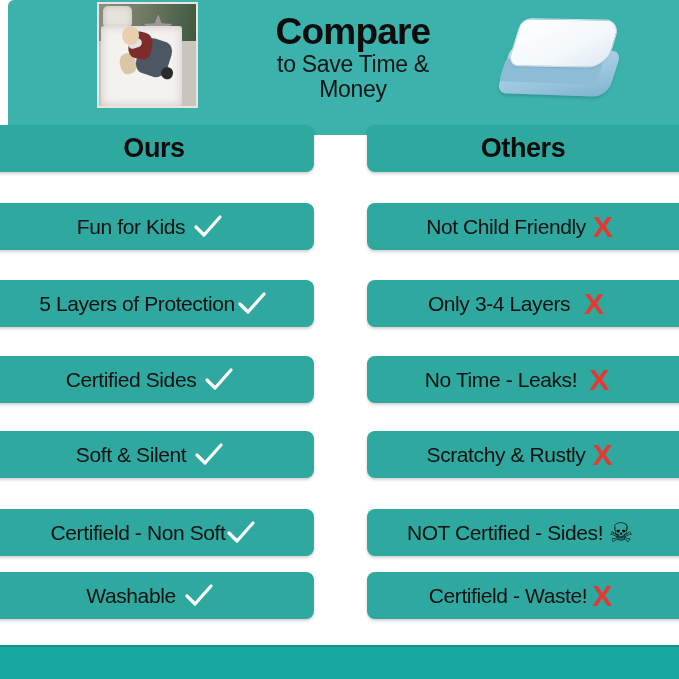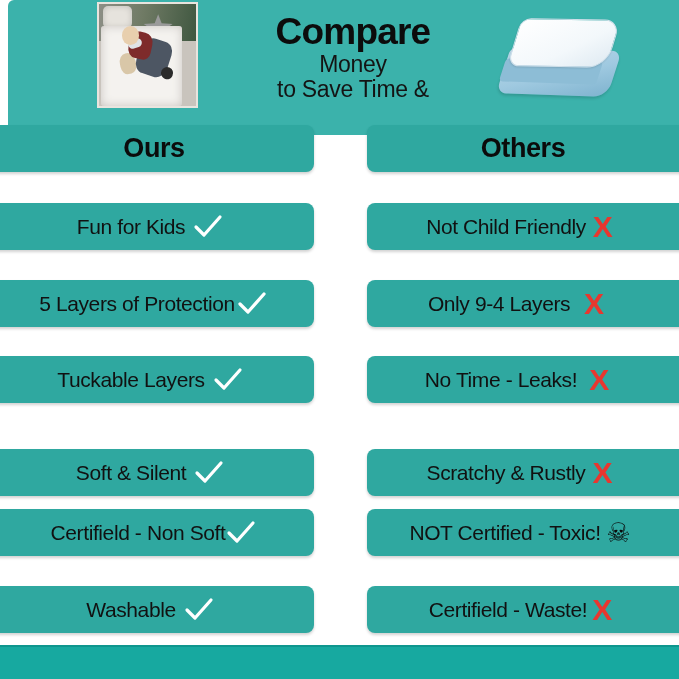--- a/index.html
+++ b/index.html
@@ -266,22 +266,22 @@
       <div class="photo-baby-body"></div>
       <div class="photo-baby-shirt"></div>
       <div class="photo-bottle"></div>
       <div class="photo-baby-head"></div>
       <div class="photo-baby-foot"></div>
     </div>
 
     <div class="header-title-wrap">
       <div class="title-main">Compare</div>
       <div class="title-sub">
+        <div>to Save Time &amp;</div>
         <div>Money</div>
-        <div>to Save Time &amp;</div>
       </div>
     </div>
 
     <div class="header-product">
       <div class="prod-bottom"></div>
       <div class="prod-bottom2"></div>
       <div class="prod-top"></div>
     </div>
   </div>
 
@@ -314,41 +314,41 @@
     <div class="row" style="top:165px;">
       <div class="bar bar-left">
         <span class="bar-label">5 Layers of Protection</span>
         <span class="icon-slot check-icon" style="width:34px;min-width:34px;">
           <svg width="30" height="26" viewBox="0 0 30 26">
               <path d="M3 13 L11 21 L27 3" fill="none" stroke="#ffffff" stroke-width="3.2" stroke-linecap="round" stroke-linejoin="round"></path>
             </svg>
         </span>
       </div>
       <div class="bar bar-right">
-        <span class="bar-label">Only 9-4 Layers</span>
+        <span class="bar-label">Only 3-4 Layers</span>
         <span class="icon-slot-right x-icon" style="width:48px;min-width:48px;">X</span>
       </div>
     </div>
 
     <div class="row" style="top:241px;">
       <div class="bar bar-left">
-        <span class="bar-label">Tuckable Layers</span>
+        <span class="bar-label">Certified Sides</span>
         <span class="icon-slot check-icon">
           <svg width="30" height="26" viewBox="0 0 30 26">
               <path d="M3 13 L11 21 L27 3" fill="none" stroke="#ffffff" stroke-width="3.2" stroke-linecap="round" stroke-linejoin="round"></path>
             </svg>
         </span>
       </div>
       <div class="bar bar-right">
         <span class="bar-label">No Time - Leaks!</span>
         <span class="icon-slot-right x-icon" style="width:44px;min-width:44px;">X</span>
       </div>
     </div>
 
-    <div class="row" style="top:334px;">
+    <div class="row" style="top:316px;">
       <div class="bar bar-left">
         <span class="bar-label">Soft &amp; Silent</span>
         <span class="icon-slot check-icon">
           <svg width="30" height="26" viewBox="0 0 30 26">
               <path d="M3 13 L11 21 L27 3" fill="none" stroke="#ffffff" stroke-width="3.2" stroke-linecap="round" stroke-linejoin="round"></path>
             </svg>
         </span>
       </div>
       <div class="bar bar-right">
         <span class="bar-label">Scratchy &amp; Rustly</span>
@@ -359,26 +359,26 @@
     <div class="row" style="top:394px;">
       <div class="bar bar-left">
         <span class="bar-label">Certifield - Non Soft</span>
         <span class="icon-slot check-icon" style="width:32px;min-width:32px;">
           <svg width="30" height="26" viewBox="0 0 30 26">
               <path d="M3 13 L11 21 L27 3" fill="none" stroke="#ffffff" stroke-width="3.2" stroke-linecap="round" stroke-linejoin="round"></path>
             </svg>
         </span>
       </div>
       <div class="bar bar-right">
-        <span class="bar-label">NOT Certified - Toxic!</span>
+        <span class="bar-label">NOT Certified - Sides!</span>
         <span class="icon-slot-right skull-icon" style="width:36px;min-width:36px;">☠</span>
       </div>
     </div>
 
-    <div class="row" style="top:471px;border-radius:16px;">
+    <div class="row" style="top:457px;border-radius:16px;">
       <div class="bar bar-left">
         <span class="bar-label">Washable</span>
         <span class="icon-slot check-icon">
           <svg width="30" height="26" viewBox="0 0 30 26">
               <path d="M3 13 L11 21 L27 3" fill="none" stroke="#ffffff" stroke-width="3.2" stroke-linecap="round" stroke-linejoin="round"></path>
             </svg>
         </span>
       </div>
       <div class="bar bar-right">
         <span class="bar-label">Certifield - Waste!</span>

